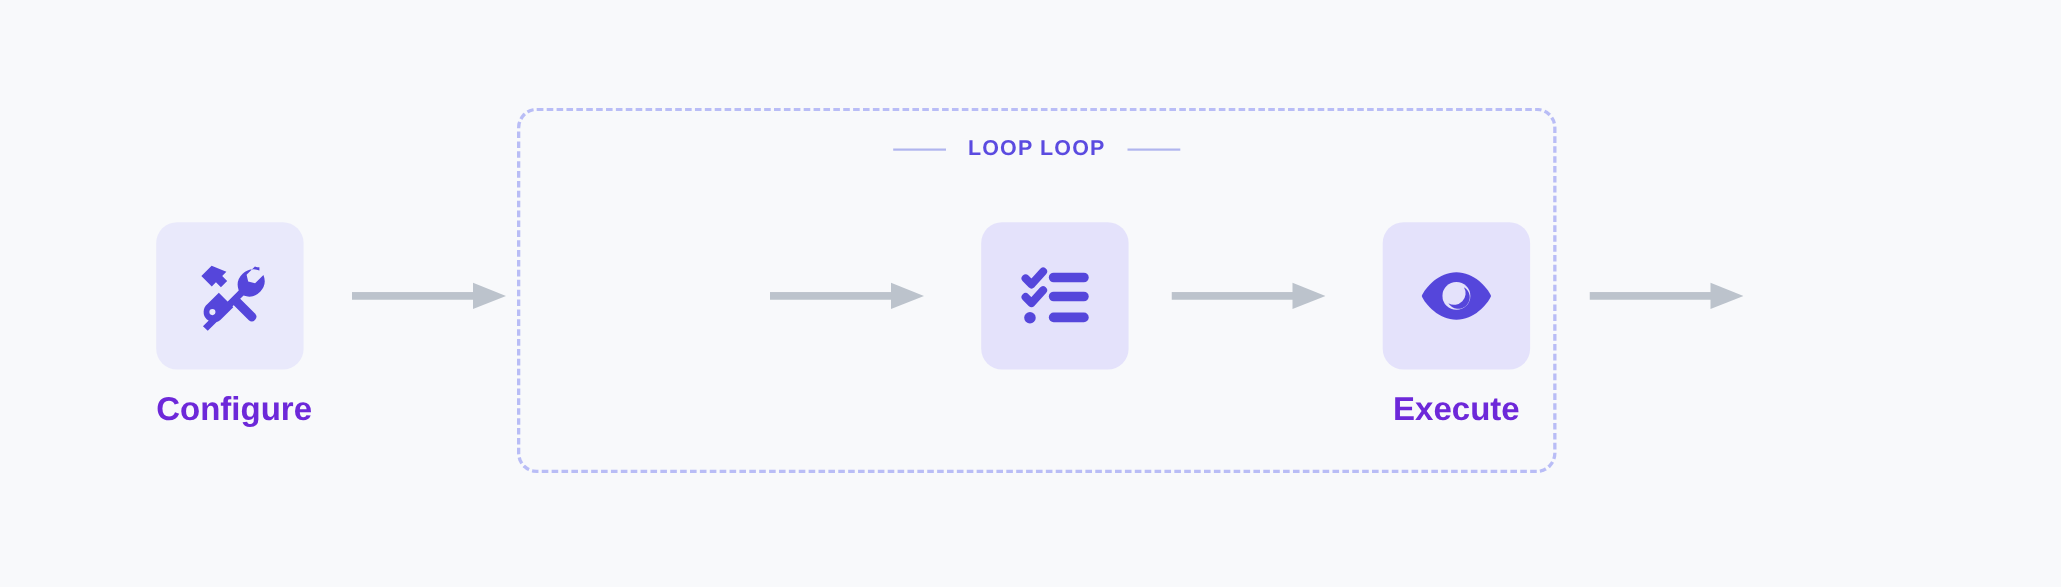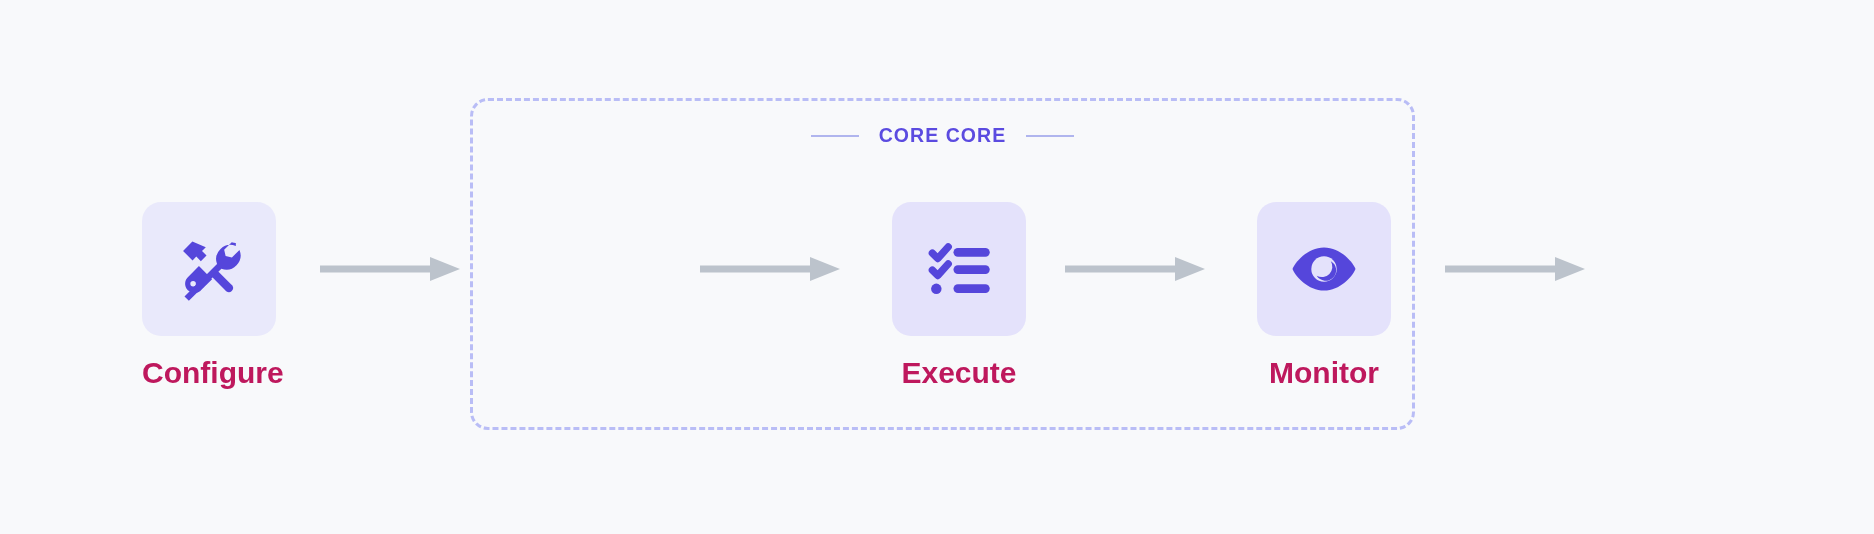--- a/index.html
+++ b/index.html
@@ -86,21 +86,21 @@
     justify-content: center;
     box-sizing: border-box;
   }
   .node.highlight .tile {
     background: #e4e2fb;
   }
   .node .label {
     margin-top: 20px;
     font-size: 30px;
     font-weight: bold;
-    color: #be185d;
+    color: #6d28d9;
     line-height: 1.1;
     white-space: nowrap;
   }
 
   .node-configure { left: 142px; top: 202px; }
   .node-quote     { left: 527px; top: 202px; }
   .node-execute   { left: 892px; top: 202px; }
   .node-monitor   { left: 1257px; top: 202px; }
   .node-optimize  { left: 1642px; top: 202px; }
 
@@ -118,21 +118,21 @@
   svg { display: block; }
 </style>
 </head>
 <body>
 
 <div id="stage">
 
   <div class="core-loop-box"></div>
   <div class="core-loop-caption">
     <span class="rule"></span>
-    <span class="caption-text">CORE CORE</span>
+    <span class="caption-text">LOOP LOOP</span>
     <span class="rule"></span>
   </div>
 
   <div class="flow">
 
     <div class="node node-configure">
       <div class="tile">
         <span>
           <svg width="70" height="70" viewBox="0 0 24 24" fill="#5546db" aria-hidden="true">
             <path d="M6.3 2.6 3.1 5.8l3.25 3.25 1.3-1.3 1.55 1.55 1.95-1.95-1.55-1.55 1.3-1.3L6.3 2.6z"></path>
@@ -170,21 +170,20 @@
             </g>
             <circle cx="4.0" cy="19.0" r="1.85" fill="#5546db"></circle>
             <g stroke="#5546db" stroke-width="3.1" stroke-linecap="round">
               <line x1="11.6" y1="6.1" x2="21.3" y2="6.1"></line>
               <line x1="11.6" y1="12.2" x2="21.3" y2="12.2"></line>
               <line x1="11.6" y1="18.9" x2="21.3" y2="18.9"></line>
             </g>
           </svg>
         </span>
       </div>
-      <div class="label">Execute</div>
     </div>
 
     <div class="arrow arrow-3">
       <svg width="140" height="28" viewBox="0 0 140 28" aria-hidden="true">
         <rect x="0" y="10.5" width="113" height="7" fill="#bcc3cc"></rect>
         <path d="M110 2 L140 14 L110 26 Z" fill="#bcc3cc"></path>
       </svg>
     </div>
 
     <div class="node node-monitor highlight">
@@ -194,21 +193,21 @@
             <path d="M12 4.6C6.6 4.6 2.3 9.3 1.2 12c1.1 2.7 5.4 7.4 10.8 7.4S21.7 14.7 22.8 12C21.7 9.3 17.4 4.6 12 4.6z" fill="#5546db"></path>
             <circle cx="12" cy="12" r="4.35" fill="#e4e2fb"></circle>
             <path d="M12 8.3a3.7 3.7 0 1 0 0 7.4 3.7 3.7 0 0 0 0-7.4zm0 1.45a2.25 2.25 0 0 1 0 4.5 2.25 2.25 0 0 1 0-4.5z" fill="none"></path>
             <path d="M13.3 8.6a3.65 3.65 0 1 1-2.6 6.85 3.65 3.65 0 0 0 2.6-6.85z" fill="#5546db"></path>
             <circle cx="12" cy="12" r="3.65" fill="none" stroke="#5546db" stroke-width="0"></circle>
             <path d="M12 8.35a3.65 3.65 0 1 0 0 7.3 3.65 3.65 0 0 0 0-7.3z" fill="#5546db" opacity="0"></path>
             <path d="M14.35 9.3a3.6 3.6 0 1 1-4.85 5.0 3.6 3.6 0 0 0 4.85-5.0z" fill="#5546db"></path>
           </svg>
         </span>
       </div>
-      <div class="label">Monitor</div>
+      <div class="label">Execute</div>
     </div>
 
     <div class="arrow arrow-4">
       <svg width="140" height="28" viewBox="0 0 140 28" aria-hidden="true">
         <rect x="0" y="10.5" width="113" height="7" fill="#bcc3cc"></rect>
         <path d="M110 2 L140 14 L110 26 Z" fill="#bcc3cc"></path>
       </svg>
     </div>
 
 

